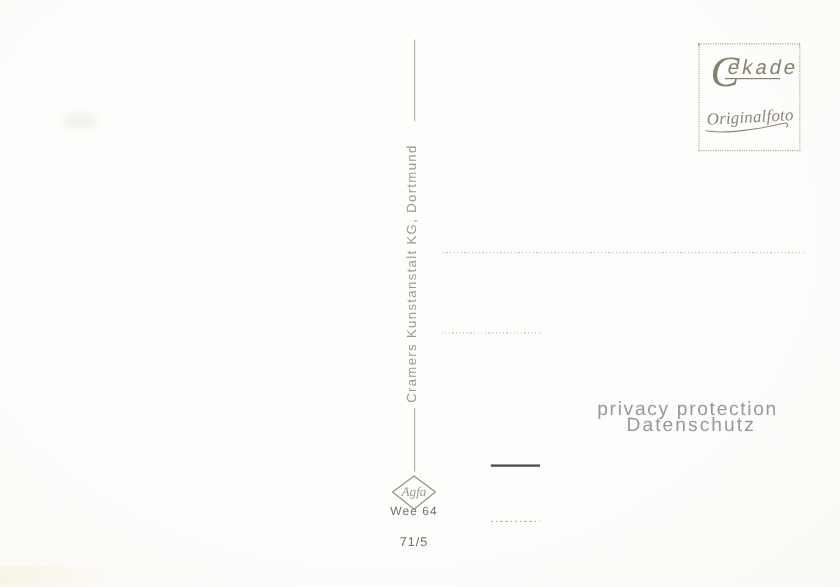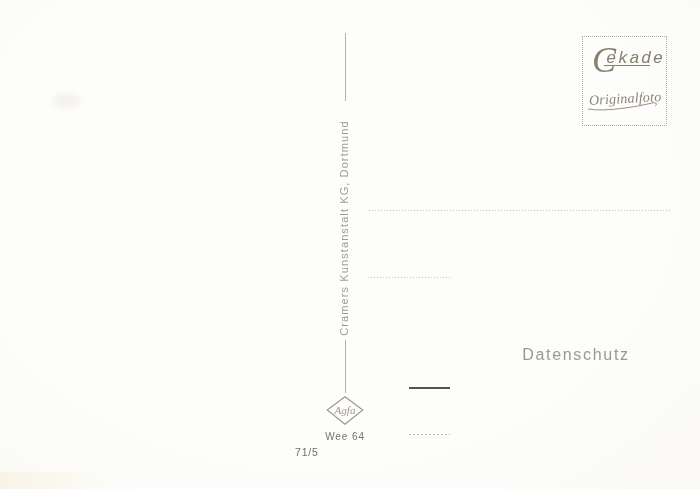--- a/index.html
+++ b/index.html
@@ -21,32 +21,33 @@
 
   <div class="abs" style="left:238px;top:220px;width:216px;height:16px;transform:rotate(-90deg);transform-origin:50% 50%;color:#a09a8e;font-size:11px;letter-spacing:1.1px;text-align:center;white-space:nowrap;">Cramers Kunstanstalt KG, Dortmund</div>
 
   <div class="abs" style="left:345px;top:340px;width:1px;height:53px;background:#b6b2a8;"></div>
 
   <svg class="abs" style="left:326px;top:396px;" width="38" height="29" viewBox="0 0 38 29">
     <polygon points="19,0.7 36.8,14 19,28.3 1.2,14" fill="none" stroke="#9a9488" stroke-width="1.1"></polygon>
     <text x="19" y="17.6" font-family="Liberation Serif, serif" font-style="italic" font-size="11" fill="#9e9789" text-anchor="middle">Agfa</text>
   </svg>
 
-  <div class="abs" style="left:295px;top:431px;width:100px;text-align:center;color:#74736d;font-size:10px;letter-spacing:0.9px;">Wee 64</div>
+  <div class="abs" style="left:295px;top:421px;width:100px;text-align:center;color:#74736d;font-size:10px;letter-spacing:0.9px;">Wee 64</div>
 
-  <div class="abs" style="left:295px;top:446px;width:100px;text-align:left;color:#6f6e68;font-size:10.5px;letter-spacing:0.8px;">71/5</div>
+  <div class="abs" style="left:295px;top:446px;width:100px;text-align:center;color:#6f6e68;font-size:10.5px;letter-spacing:0.8px;">71/5</div>
 
   <div class="abs" style="left:369px;top:210px;width:301px;height:1px;background:repeating-linear-gradient(90deg,#c3c1b7 0,#c3c1b7 1px,transparent 1px,transparent 3px);"></div>
 
   <div class="abs" style="left:368px;top:277px;width:82px;height:1px;background:repeating-linear-gradient(90deg,#c6c4ba 0,#c6c4ba 1px,transparent 1px,transparent 3px);"></div>
 
   <div class="abs" style="left:409px;top:387px;width:41px;height:1.5px;background:#555350;"></div>
 
   <div class="abs" style="left:409px;top:434px;width:41px;height:1px;background:repeating-linear-gradient(90deg,#b7b5ab 0,#b7b5ab 2px,transparent 2px,transparent 4px);"></div>
 
+  <div class="abs" style="left:473px;top:333px;width:200px;text-align:center;color:#989898;font-size:16px;letter-spacing:1.4px;white-space:nowrap;">privacy protection</div>
 
   <div class="abs" style="left:476px;top:346px;width:200px;text-align:center;color:#989898;font-size:16px;letter-spacing:1.7px;white-space:nowrap;">Datenschutz</div>
 
   <div class="abs" style="left:582px;top:36px;width:83px;height:88px;border:1px dotted #b2ab9c;"></div>
 
   <div class="abs" style="left:592px;top:42px;color:#86806f;font-family:'Liberation Serif',serif;font-style:italic;font-size:36px;line-height:1;">C</div>
 
   <div class="abs" style="left:606px;top:50px;color:#86806f;font-family:Liberation Mono, monospace;font-style:italic;font-size:17px;line-height:1;letter-spacing:1.5px;">ekade</div>
 
   <div class="abs" style="left:604px;top:65px;width:46px;height:1.4px;background:#86806f;"></div>

